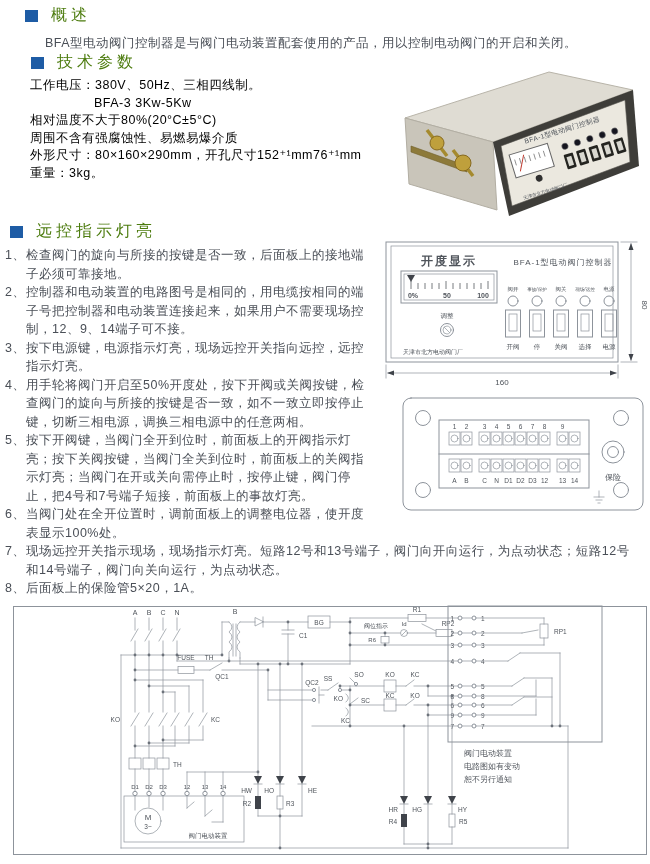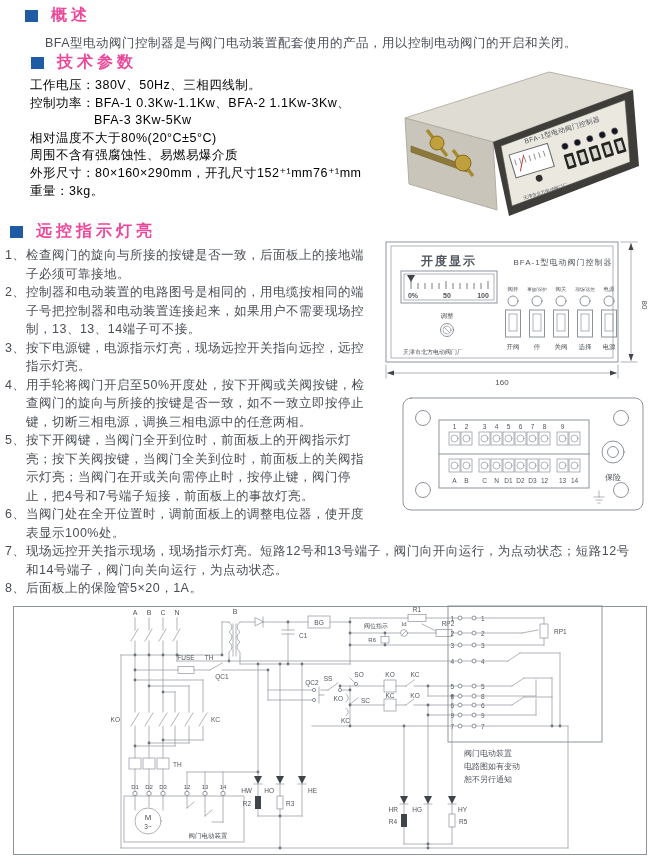--- a/index.html
+++ b/index.html
@@ -3,21 +3,21 @@
 <meta charset="utf-8">
 <style>
   html,body{margin:0;padding:0;}
   body{
     width:650px;height:864px;position:relative;background:#ffffff;overflow:hidden;
     font-family:"Liberation Sans","DejaVu Sans",sans-serif;color:#474c54;
   }
   .abs{position:absolute;}
   .sec-heading{display:flex;align-items:center;gap:13px;}
   .bullet{width:13px;height:12px;background:#1e5ca5;flex:0 0 13px;}
-  .sec-heading h2{font-size:16px;font-weight:bold;color:#ec4899;letter-spacing:4px;margin:0;}
+  .sec-heading h2{font-size:16px;font-weight:normal;color:#4d7c0f;letter-spacing:4px;margin:0;}
   .body-text{font-size:12.5px;letter-spacing:0.5px;line-height:18px;color:#4a4f57;}
   .params{font-size:12.5px;letter-spacing:0.5px;line-height:17.6px;color:#000000;}
   .params .indent{padding-left:64px;}
   .items{font-size:12.5px;letter-spacing:0.5px;line-height:18.5px;color:#4a4f57;}
   .item{display:flex;align-items:flex-start;}
   .item .no{flex:0 0 21px;}
   .item.narrow .txt{width:350px;}
   .item .txt{width:612px;}
   svg text{font-family:"Liberation Sans","DejaVu Sans",sans-serif;fill:#4f545b;}
   .lines{stroke:#8d939b;stroke-width:1;fill:none;stroke-linecap:square;}
@@ -38,21 +38,20 @@
   <h2>概述</h2>
 </div>
 <p class="abs body-text" style="left:30px;top:19px;width:605px;margin:15px;">BFA型电动阀门控制器是与阀门电动装置配套使用的产品，用以控制电动阀门的开启和关闭。</p>
 
 <div class="abs sec-heading" style="left:31px;top:52px;">
   <span class="bullet"></span>
   <h2>技术参数</h2>
 </div>
 <div class="abs params" style="left:30px;top:77px;width:360px;">
   <div>工作电压：380V、50Hz、三相四线制。</div>
-  <div>控制功率：BFA-1 0.3Kw-1.1Kw、BFA-2 1.1Kw-3Kw、</div>
   <div class="indent">BFA-3 3Kw-5Kw</div>
   <div>相对温度不大于80%(20°C±5°C)</div>
   <div>周围不含有强腐蚀性、易燃易爆介质</div>
   <div>外形尺寸：80×160×290mm，开孔尺寸152⁺¹mm76⁺¹mm</div>
   <div>重量：3kg。</div>
 </div>
 
 <div class="abs" style="left:397px;top:58px;width:248px;height:170px;">
 <svg width="248" height="170" viewBox="0 0 248 170">
   <g>
@@ -120,21 +119,21 @@
   <span class="bullet"></span>
   <h2>远控指示灯亮</h2>
 </div>
 <div class="abs items" style="left:5px;top:246px;width:640px;">
   <div class="item narrow">
       <span class="no">1、</span>
       <span class="txt">检查阀门的旋向与所接的按键是否一致，后面板上的接地端子必须可靠接地。</span>
     </div>
   <div class="item narrow">
       <span class="no">2、</span>
-      <span class="txt">控制器和电动装置的电路图号是相同的，用电缆按相同的端子号把控制器和电动装置连接起来，如果用户不需要现场控制，13、13、14端子可不接。</span>
+      <span class="txt">控制器和电动装置的电路图号是相同的，用电缆按相同的端子号把控制器和电动装置连接起来，如果用户不需要现场控制，12、9、14端子可不接。</span>
     </div>
   <div class="item narrow">
       <span class="no">3、</span>
       <span class="txt">按下电源键，电源指示灯亮，现场远控开关指向远控，远控指示灯亮。</span>
     </div>
   <div class="item narrow">
       <span class="no">4、</span>
       <span class="txt">用手轮将阀门开启至50%开度处，按下开阀或关阀按键，检查阀门的旋向与所接的按键是否一致，如不一致立即按停止键，切断三相电源，调换三相电源中的任意两相。</span>
     </div>
   <div class="item narrow">

